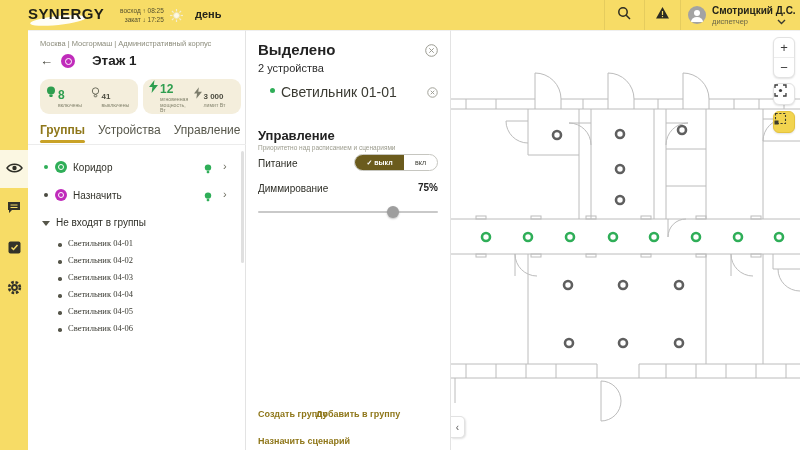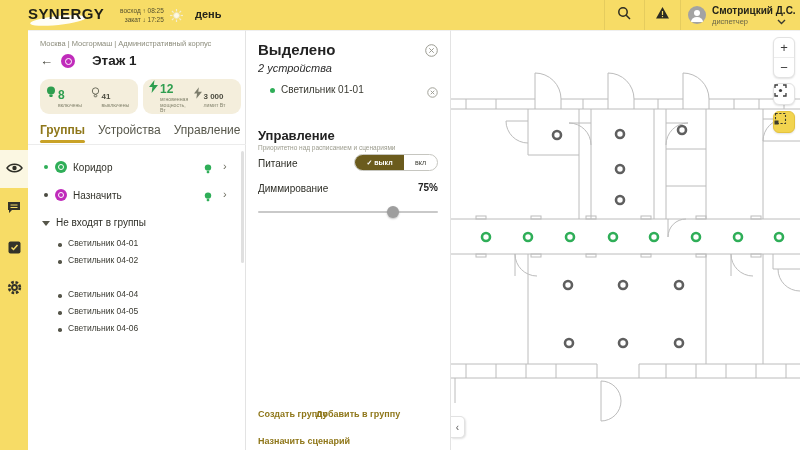--- a/index.html
+++ b/index.html
@@ -47,31 +47,31 @@
   .g-badge { position:absolute; left:27px; top:8px; width:12px; height:12px; border-radius:50%; display:flex; align-items:center; justify-content:center;}
   .g-badge i { display:block; width:6px; height:6px; border:1.4px solid #fff; border-radius:50%;}
   .g-name { position:absolute; left:45px; top:9px; font-size:10px; color:#33332b;}
   .g-bulb { position:absolute; left:176px; top:8px;}
   .g-chevron { position:absolute; left:195px; top:7px; font-size:11px; color:#6b6b5e;}
   #ungrouped { position:absolute; left:0; top:182px; width:218px; height:22px; cursor:pointer;}
   #ungrouped-tri { position:absolute; left:14px; top:8px; width:0; height:0; border-left:4px solid transparent; border-right:4px solid transparent; border-top:5px solid #56564a;}
   #ungrouped-label { position:absolute; left:28px; top:4px; font-size:10px; font-weight:500; color:#2f2f28;}
   .device-row { position:absolute; left:0; width:218px; height:16px; cursor:pointer;}
   .d-bullet { position:absolute; left:30px; top:6px; width:3.5px; height:3.5px; border-radius:50%; background:#55554a;}
-  .d-name { position:absolute; left:40px; top:1px; font-size:8.5px; color:#3a3a32;}
+  .d-name { position:absolute; left:40px; top:1px; font-size:8.5px; color:#3a3a32;font-family:Liberation Serif, serif;}
   #lp-scroll { position:absolute; right:1px; top:120px; width:3px; height:112px; border-radius:2px; background:#e0e0e0; cursor:pointer;}
 
   
   #mid-panel { position:absolute; left:246px; top:30px; width:205px; height:420px; background:#fff; border-right:1px solid #e3e3e3; border-top:1px solid #efefef;}
   #sel-title { position:absolute; left:12px; top:10px; font-size:15px; font-weight:700; color:#232323;}
   #sel-close { position:absolute; right:12px; top:12px; cursor:pointer;}
-  #sel-count { position:absolute; left:12px; top:31px; font-size:11px; color:#2d2d2d;font-style:italic;}
+  #sel-count { position:absolute; left:12px; top:31px; font-size:11px; color:#2d2d2d;}
   .sel-row { position:absolute; left:0; width:205px; height:17px;}
   .s-dot { position:absolute; left:24px; top:5px; width:5px; height:5px; border-radius:50%; background:#2FAE58;}
-  .s-name { position:absolute; left:35px; top:1px; font-size:10px; color:#3a3a32;}
+  .s-name { position:absolute; left:35px; top:1px; font-size:14px; color:#3a3a32;}
   .s-remove { position:absolute; right:13px; top:1px; cursor:pointer;}
   #ctrl-title { position:absolute; left:12px; top:97px; font-size:13px; font-weight:700; color:#232323;}
   #ctrl-note { position:absolute; left:12px; top:113px; font-size:6.5px; color:#9b9b8d;}
   #power-label { position:absolute; left:12px; top:127px; font-size:10px; color:#2f2f28;}
   #power-toggle { position:absolute; right:12px; top:123px; width:84px; height:17px; border:1px solid #c6c6c0; border-radius:9px; background:#fff; display:flex; overflow:hidden; cursor:pointer;}
   #toggle-off { flex:0 0 49px; background:#6B5B1D; color:#fff; font-size:7px; font-weight:700; display:flex; align-items:center; justify-content:center; gap:2px;}
   #toggle-on { flex:1; color:#3a3a32; font-size:7px; display:flex; align-items:center; justify-content:center;}
   #dim-label { position:absolute; left:12px; top:152px; font-size:10px; color:#2f2f28;}
   #dim-value { position:absolute; right:12px; top:151px; font-size:10px; font-weight:700; color:#232323;}
   #slider { position:absolute; left:12px; right:12px; top:175px; height:12px; cursor:pointer;}
@@ -267,20 +267,24 @@
     <span id="ungrouped-label">Не входят в группы</span>
   </div>
 
   <div class="device-row" style="top:206px">
       <span class="d-bullet"></span>
       <span class="d-name">Светильник 04-01</span>
     </div>
   <div class="device-row" style="top:223px">
       <span class="d-bullet"></span>
       <span class="d-name">Светильник 04-02</span>
+    </div>
+  <div class="device-row" style="top:240px">
+      <span class="d-bullet"></span>
+      <span class="d-name">Светильник 04-03</span>
     </div>
   <div class="device-row" style="top:257px">
       <span class="d-bullet"></span>
       <span class="d-name">Светильник 04-04</span>
     </div>
   <div class="device-row" style="top:274px">
       <span class="d-bullet"></span>
       <span class="d-name">Светильник 04-05</span>
     </div>
   <div class="device-row" style="top:291px">

